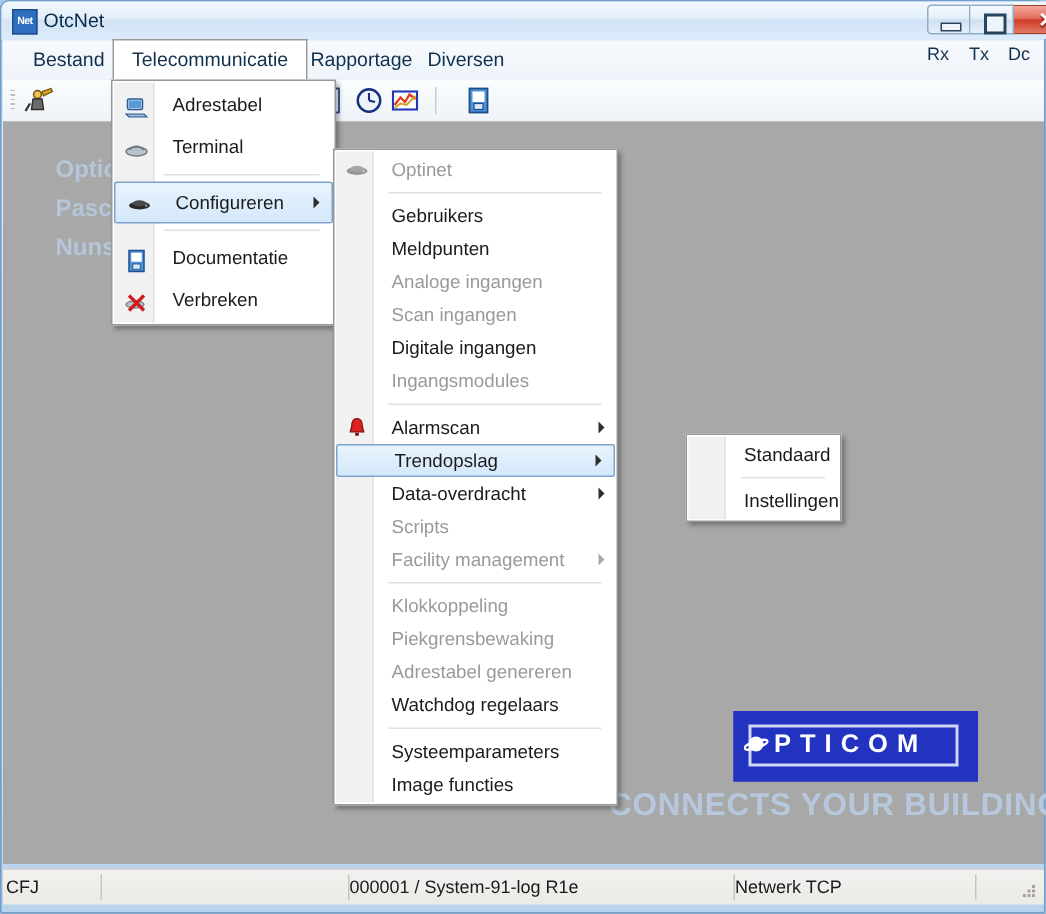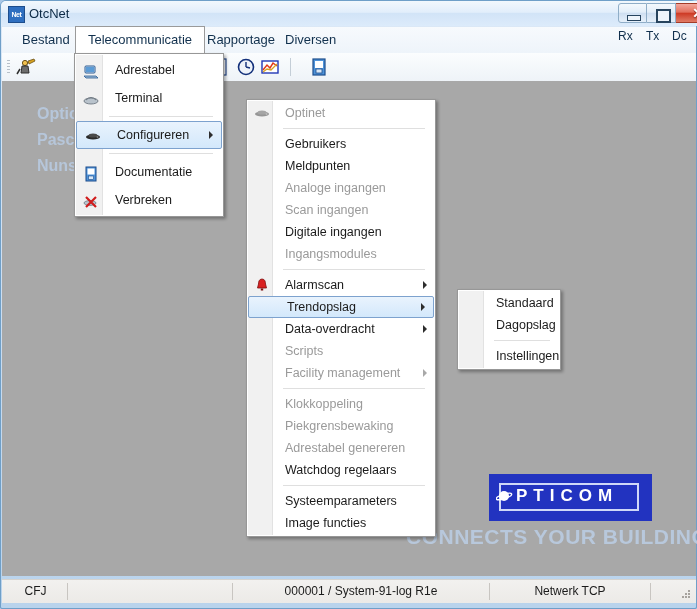--- a/index.html
+++ b/index.html
@@ -153,21 +153,21 @@
   .menu.l1 .mico{left:8px;}
   
   .statusbar{
     position:absolute;left:1px;bottom:5px;width:694px;height:24px;
     background:linear-gradient(to bottom,#f2f1ef 0%,#eceae7 100%);
     border-top:1px solid #d6d3cf;
     box-sizing:border-box;
   }
   .sb-cell{
     position:absolute;top:0;height:23px;line-height:23px;
-    text-align:center;font-size:12px;color:#1b1b1b;white-space:nowrap;
+    font-size:12px;color:#1b1b1b;white-space:nowrap;
   }
   .sb-div{position:absolute;top:3px;width:1px;height:17px;background:#c8c5c1;}
   .grip-corner{
     position:absolute;right:5px;bottom:4px;width:10px;height:10px;
   }
   .grip-corner i{position:absolute;width:2px;height:2px;background:#a6a29d;display:block;}
 </style>
 </head>
 <body>
 
@@ -290,21 +290,21 @@
               <rect x="4.5" y="2.5" width="7" height="6" fill="#ffffff"></rect>
               <rect x="5.5" y="10" width="5" height="3.5" fill="#d9e8f7" stroke="#1d4d8c" stroke-width=".6"></rect>
             </svg></span><span>Documentatie</span></div>
         <div class="mi"><span class="mico"><svg width="16" height="16" viewBox="0 0 16 16">
               <ellipse cx="7" cy="9" rx="6" ry="2.4" fill="#b9c3cc" stroke="#6e7882" stroke-width=".8"></ellipse>
               <path d="M3 3 L13 13 M13 3 L3 13" stroke="#d01c1c" stroke-width="2.2" fill="none"></path>
             </svg></span><span>Verbreken</span></div>
       </div>
   </div>
 
-  <div class="menu l2" id="menu2" style="left:221px;top:98px;width:190px;margin-left:24px;">
+  <div class="menu l2" id="menu2" style="left:221px;top:98px;width:190px;">
     <div class="gutter"></div>
     <div id="menu2-items">
         <div class="mi dis"><span class="mico" style="opacity: 0.45;"><svg width="16" height="16" viewBox="0 0 16 16">
               <ellipse cx="8" cy="9" rx="7" ry="2.6" fill="#2a2a2a"></ellipse>
               <ellipse cx="8" cy="7.5" rx="4.5" ry="2" fill="#4a4a4a"></ellipse>
               <circle cx="12.5" cy="9" r="1" fill="#7d7d7d"></circle>
             </svg></span><span>Optinet</span></div>
         <div class="sep"></div>
         <div class="mi"><span>Gebruikers</span></div>
         <div class="mi"><span>Meldpunten</span></div>
@@ -329,21 +329,20 @@
         <div class="sep"></div>
         <div class="mi"><span>Systeemparameters</span></div>
         <div class="mi"><span>Image functies</span></div>
       </div>
   </div>
 
   <div class="menu l3" id="menu3" style="left:425px;top:288px;width:104px;margin-left:31px;">
     <div class="gutter"></div>
     <div id="menu3-items">
         <div class="mi"><span>Standaard</span></div>
-        <div class="mi"><span>Dagopslag</span></div>
         <div class="sep"></div>
         <div class="mi"><span>Instellingen</span></div>
       </div>
   </div>
 
   <div class="statusbar">
     <div id="sb-cells">
         <div class="sb-cell" style="left: 2px; width: 63px;">CFJ</div>
         <span class="sb-div" style="left: 65px;"></span>
         <div class="sb-cell" style="left: 66px; width: 164px;"></div>

